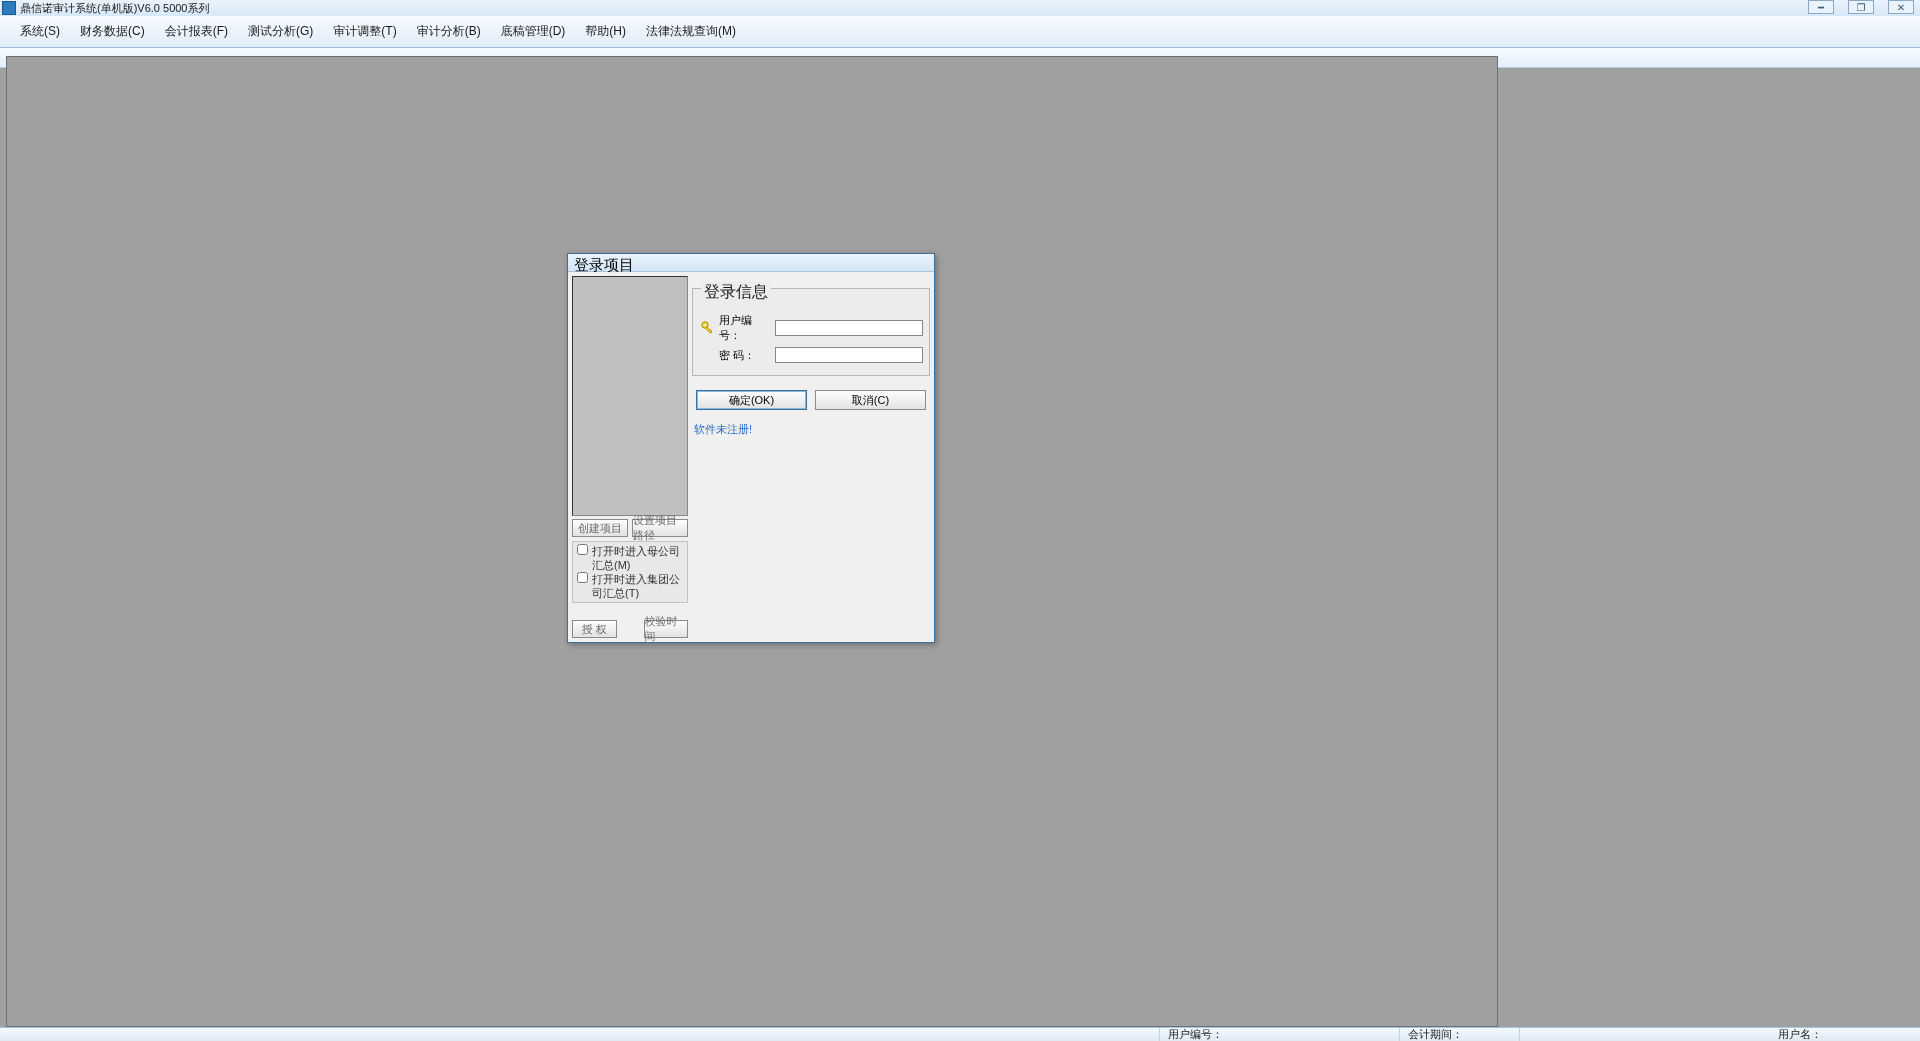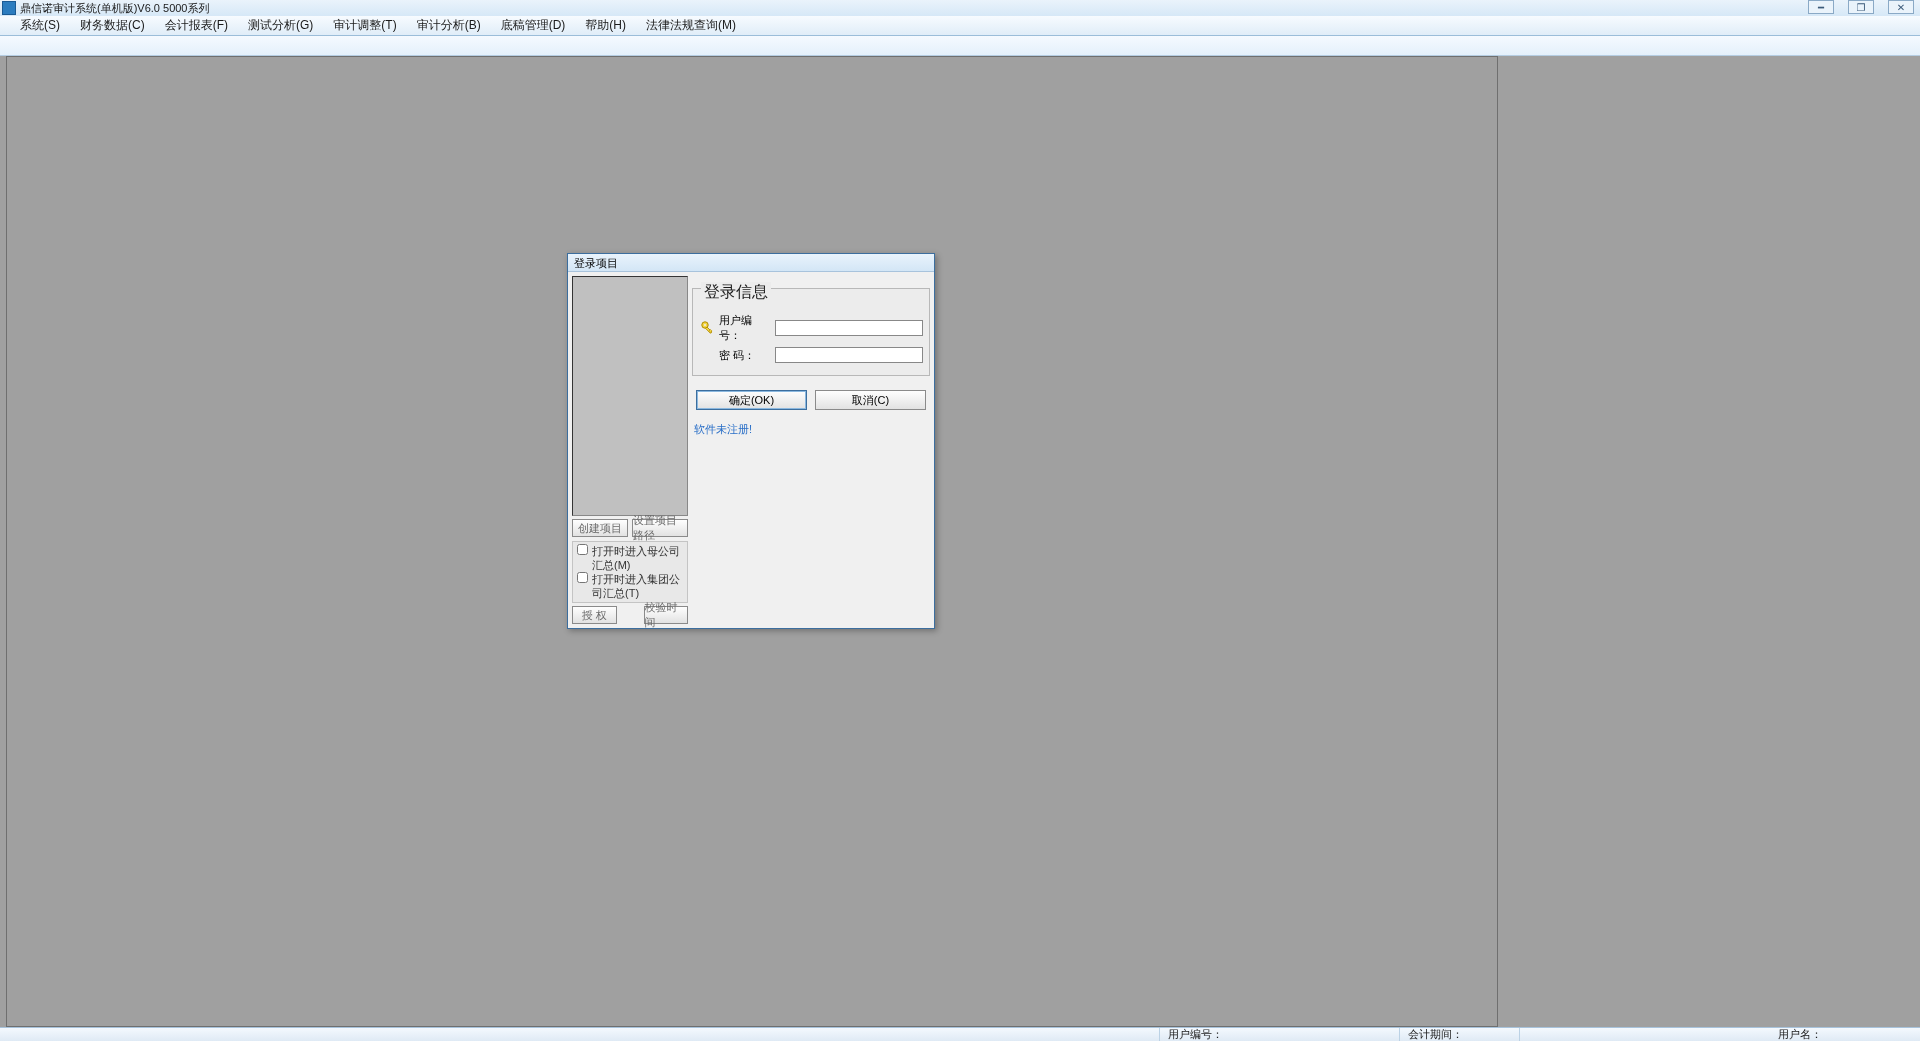--- a/index.html
+++ b/index.html
@@ -42,21 +42,21 @@
   display: flex;
   align-items: center;
   justify-content: center;
   font-size: 10px;
   color: #3b5a7a;
   cursor: pointer;
 }
 
 
 .menubar {
-  height: 20px;
+  height: 32px;
   background: linear-gradient(#f7fbff, #e0edf8);
   border-bottom: 1px solid #9bbdd9;
   display: flex;
   align-items: center;
   padding-left: 10px;
   gap: 0;
 }
 .menubar .menu-item {
   padding: 2px 10px;
   color: #1a1a1a;
@@ -90,21 +90,21 @@
   width: 368px;
   background: #f0f0f0;
   border: 1px solid #3c6e9e;
   box-shadow: 2px 2px 6px rgba(0,0,0,0.3);
 }
 .dialog-title {
   height: 18px;
   background: linear-gradient(#e9f3fc, #d3e6f6);
   border-bottom: 1px solid #a8c3dc;
   padding: 2px 6px;
-  font-size: 11px;
+  font-size: 15px;
   color: #000;
 }
 .dialog-body {
   display: flex;
   padding: 4px;
   gap: 4px;
 }
 .left-pane {
   width: 190px;
   display: flex;
@@ -299,21 +299,21 @@
       <div class="chk-area">
         <label class="chk-row">
           <input type="checkbox" style="">
           <span>打开时进入母公司汇总(M)</span>
         </label>
         <label class="chk-row">
           <input type="checkbox" style="">
           <span>打开时进入集团公司汇总(T)</span>
         </label>
       </div>
-      <div class="btn-row" style="margin-top:3px;gap:27px;">
+      <div class="btn-row" style="margin-top:17px;gap:27px;">
         <div class="std-btn">授    权</div>
         <div class="std-btn">校验时间</div>
       </div>
     </div>
 
     <div class="right-pane">
 
       <div class="login-group">
         <span class="group-caption">登录信息</span>
         <div class="login-row">

